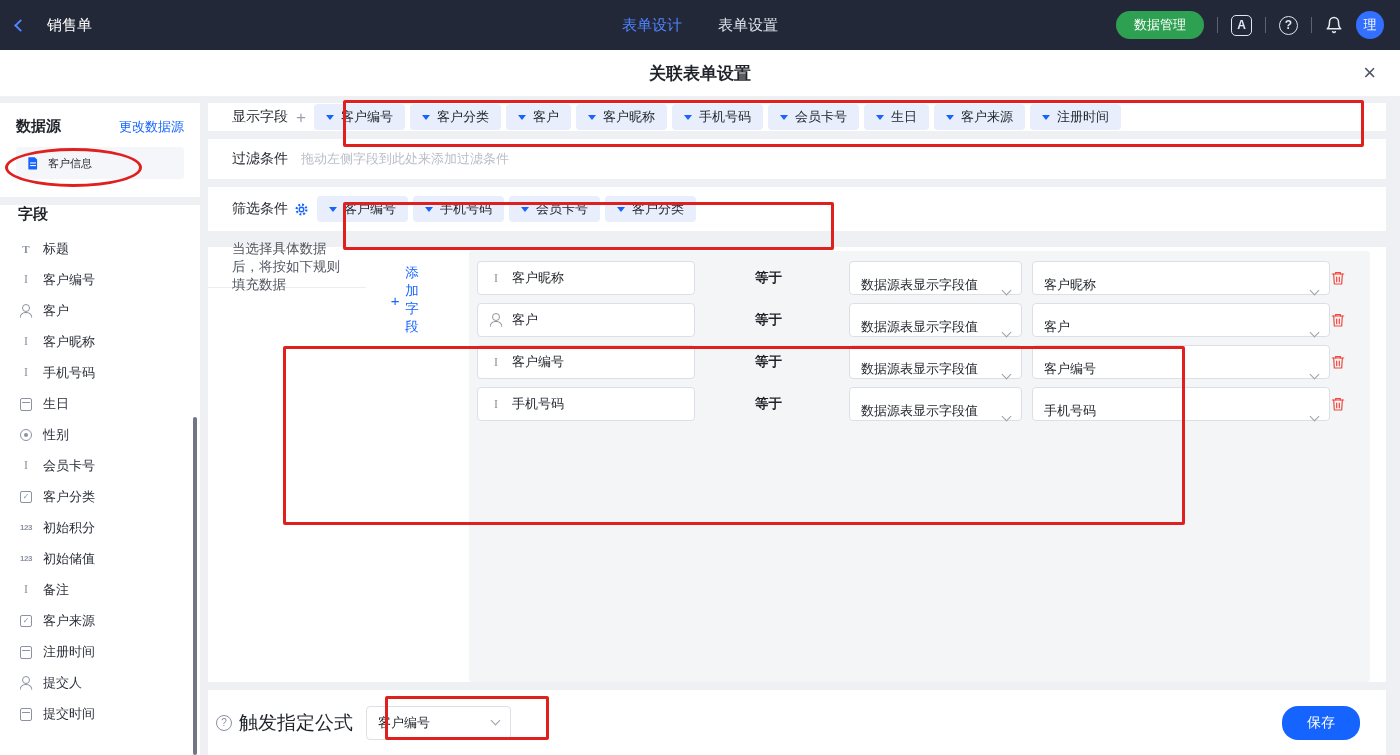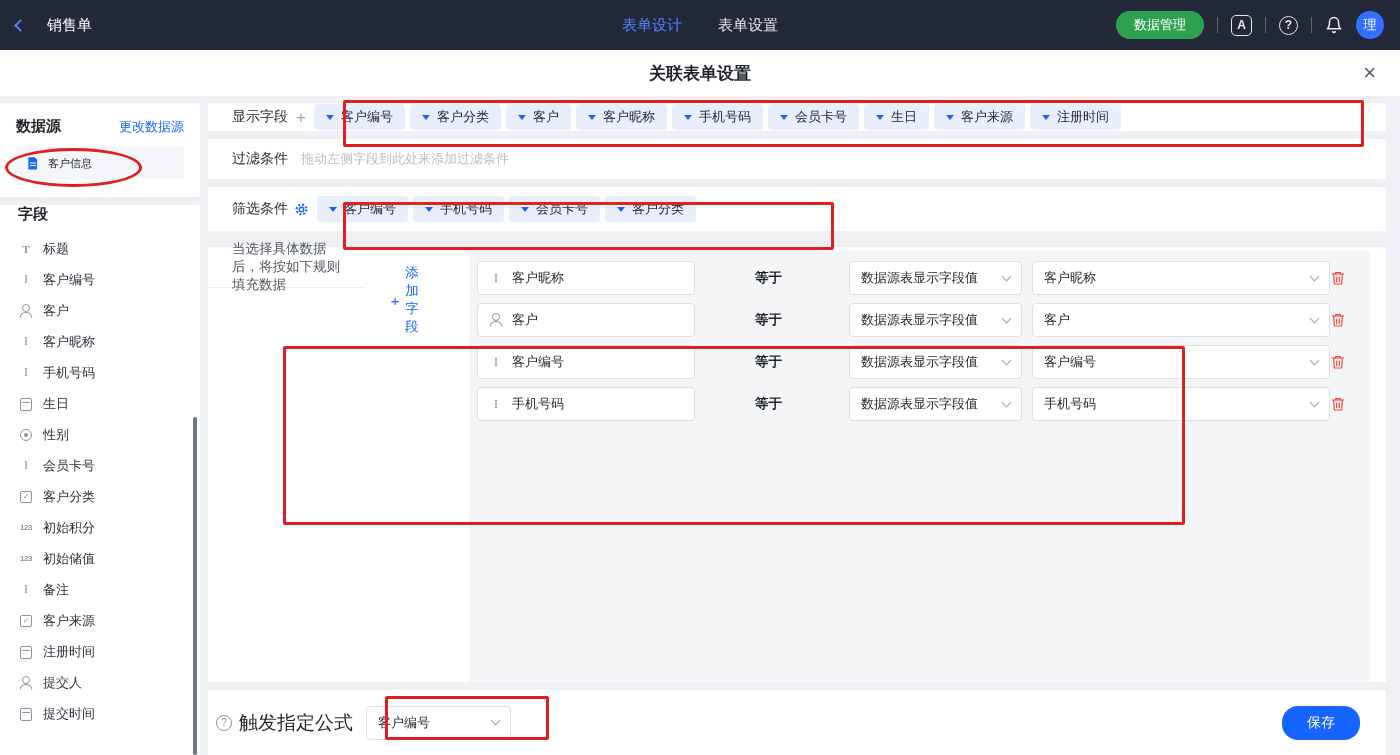--- a/index.html
+++ b/index.html
@@ -61,21 +61,21 @@
 
 .rules-panel{flex:1;display:flex;flex-direction:row;padding:0;margin-top:8px;}
 .rules-hint{height:41px;display:flex;align-items:center;padding:0 24px;font-size:13.5px;color:#51565f;border-bottom:1px solid #ebedf0;}
 .add-row{padding:17px 24px 10px;}
 .add-link{color:var(--accent,#1664ff);font-size:13.5px;cursor:pointer;display:inline-flex;align-items:center;gap:6px;}
 .plus2::before{content:"+";font-size:15px;}
 .rules-table{margin:4px 16px 0 25px;background:#f4f5f7;border-radius:3px;padding:6px 0;}
 .rule-row{height:42px;display:flex;align-items:center;padding:0 8px;}
 .rule-field{width:218px;height:34px;background:#fff;border:1px solid var(--border,#dcdfe6);border-radius:4px;display:flex;align-items:center;gap:8px;padding:0 10px;font-size:13px;cursor:pointer;}
 .equals{margin-left:60px;width:38px;font-size:13.5px;font-weight:600;flex:none;}
-.rule-select{height:34px;background:#fff;border:1px solid var(--border,#dcdfe6);border-radius:4px;display:flex;align-items:center;justify-content:space-between;padding:0 11px;font-size:13px;cursor:pointer;white-space:nowrap;}
+.rule-select{height:34px;background:#fff;border:1px solid var(--border,#dcdfe6);border-radius:4px;display:flex;align-items:flex-end;justify-content:space-between;padding:0 11px;font-size:13px;cursor:pointer;white-space:nowrap;}
 .rule-select.src{width:173px;margin-left:56px;flex:none;}
 .rule-select.val{width:298px;margin-left:10px;flex:none;}
 .chev{width:7px;height:7px;border-right:1.6px solid #9aa0ab;border-bottom:1.6px solid #9aa0ab;transform:rotate(45deg);margin-left:8px;margin-top:-4px;flex:none;}
 .trash{margin-left:auto;margin-right:16px;display:flex;cursor:pointer;}
 
 
 .footer-row{height:65px;display:flex;align-items:center;padding:0 26px 0 8px;}
 .q-icon{width:16px;height:16px;border:1.3px solid #8a919f;border-radius:50%;color:#8a919f;display:flex;align-items:center;justify-content:center;font-size:10px;margin-right:7px;flex:none;cursor:pointer;}
 .q-icon::before{content:"?";}
 .trigger-label{font-size:19px;}

